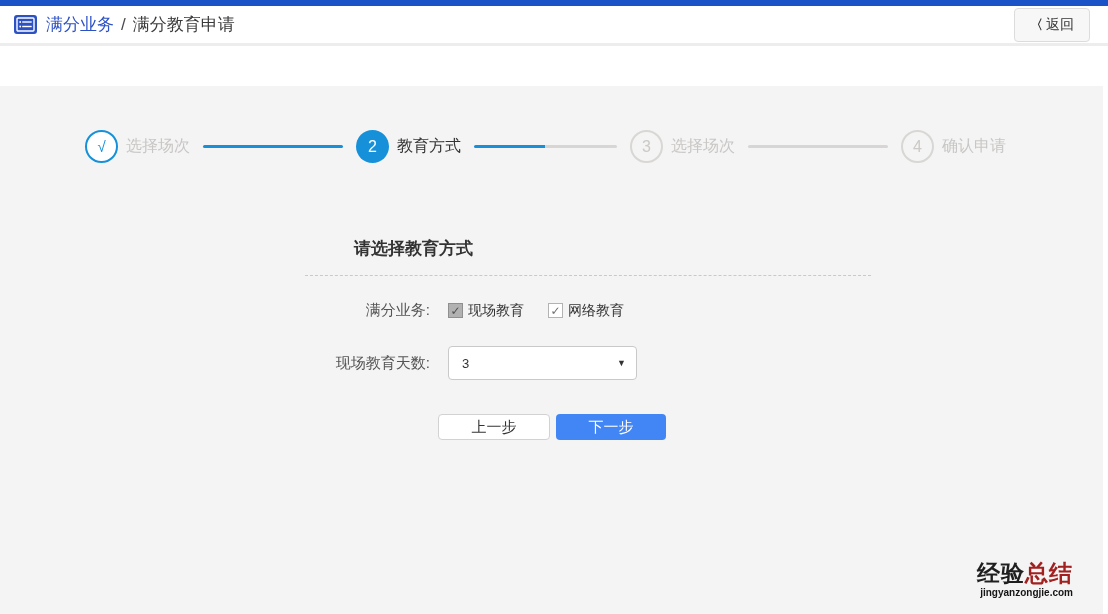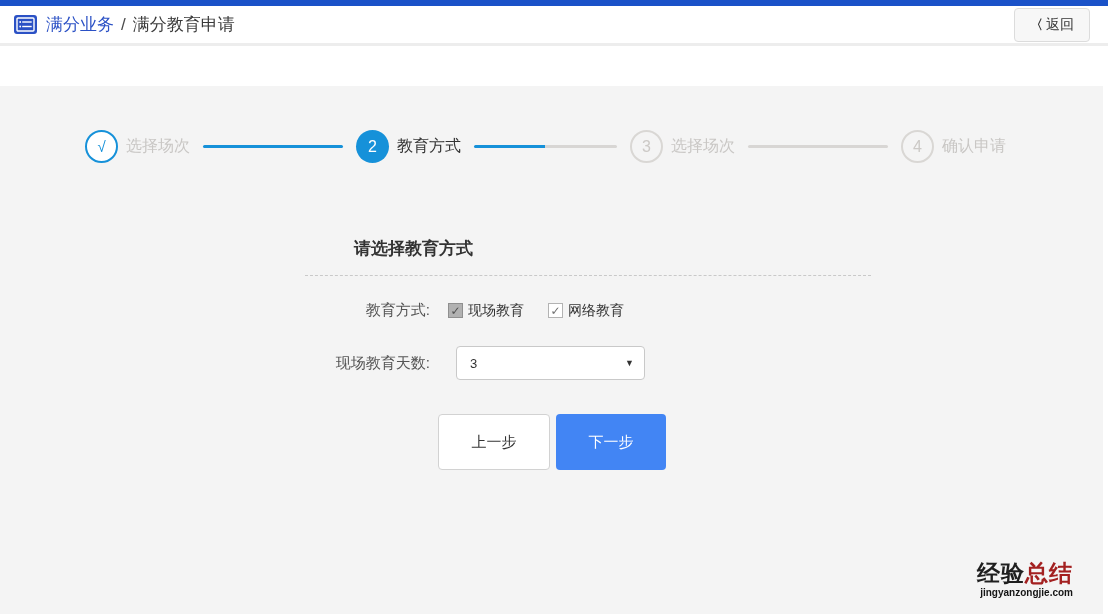--- a/index.html
+++ b/index.html
@@ -61,21 +61,21 @@
   .connector.blue { background: #1691d9; }
   .connector.half { width: 143px; background: linear-gradient(to right, #1691d9 50%, #d8d6d4 50%); }
 
   .form-area { margin: 74px 0 0 305px; width: 566px; }
   .form-title {
     font-size: 17px; font-weight: bold; color: #333;
     padding: 0 0 15px 49px;
     border-bottom: 1px dashed #c9c9c9;
   }
   .form-row { display: flex; align-items: center; margin-top: 25px; }
-  .form-row.days { margin-top: 26px; gap: 8px; }
+  .form-row.days { margin-top: 26px; }
   .form-label { width: 125px; text-align: right; font-size: 15px; color: #555; }
   .controls { margin-left: 18px; display: flex; align-items: center; }
   .checkbox-group { display: flex; align-items: center; margin-right: 24px; cursor: pointer; }
   .checkbox {
     width: 15px; height: 15px; margin-right: 5px;
     display: flex; align-items: center; justify-content: center;
     font-size: 12px; line-height: 1;
   }
   .checkbox.disabled-checked { background: #b1b1b1; border: 1px solid #8f8f8f; color: #4f4f4f; }
   .checkbox.checked { background: #fff; border: 1px solid #b3b3b3; color: #6f6f6f; }
@@ -85,21 +85,21 @@
     background: #fff; border: 1px solid #c9c9c9; border-radius: 4px;
     display: flex; align-items: center; justify-content: space-between;
     padding: 0 10px 0 13px;
     font-size: 13px; color: #333;
     cursor: pointer;
   }
   .select-arrow { font-size: 9px; color: #333; }
 
   .buttons-row { display: flex; margin: 34px 0 0 133px; }
   .btn {
-    height: 56px; border-radius: 4px; font-size: 15px;
+    height: 26px; border-radius: 4px; font-size: 15px;
     display: flex; align-items: center; justify-content: center;
     cursor: pointer;
     font-family: "Liberation Sans", "DejaVu Sans", sans-serif;
   }
   .btn-prev { width: 112px; background: #fff; border: 1px solid #d2d2d2; color: #333; }
   .btn-next { width: 110px; background: #4285f4; border: none; color: #fff; margin-left: 6px; }
 
   .watermark { position: absolute; right: 30px; bottom: 16px; text-align: right; line-height: 1.15; }
   .wm-line1 { font-size: 23px; font-weight: bold; letter-spacing: 1px; }
   .wm-black { color: #1f1f1f; }
@@ -154,21 +154,21 @@
     <div class="step pending">
       <div class="step-circle">4</div>
       <div class="step-label">确认申请</div>
     </div>
   </div>
 
   <div class="form-area">
     <div class="form-title">请选择教育方式</div>
 
     <div class="form-row">
-      <div class="form-label">教育方式:</div>
+      <div class="form-label">满分业务:</div>
       <div class="controls">
         <div class="checkbox-group">
           <span class="checkbox disabled-checked">✓</span>
           <span class="checkbox-label">现场教育</span>
         </div>
         <div class="checkbox-group">
           <span class="checkbox checked">✓</span>
           <span class="checkbox-label">网络教育</span>
         </div>
       </div>

